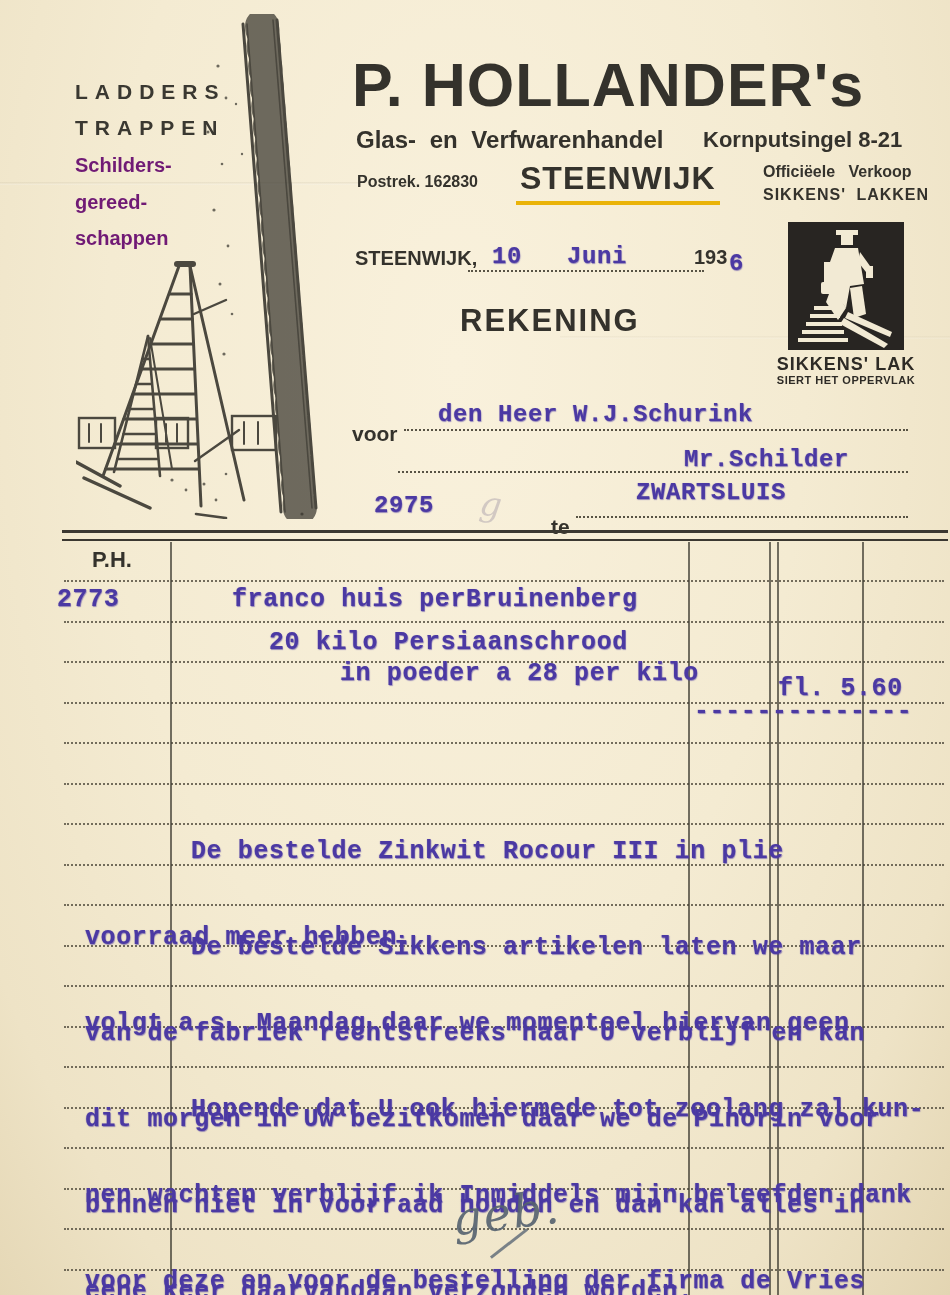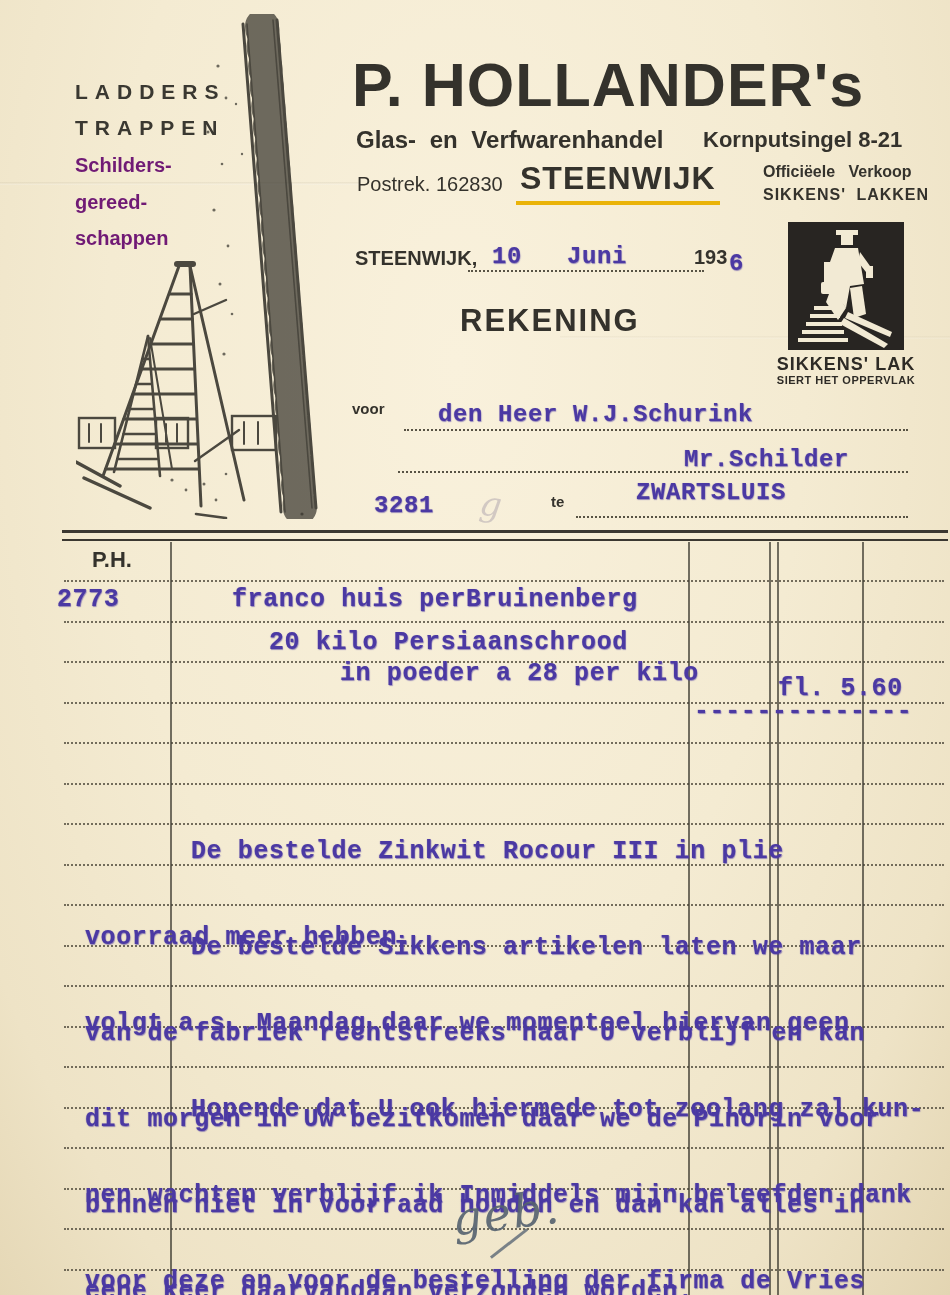--- a/index.html
+++ b/index.html
@@ -8,28 +8,28 @@
     font-family:"Liberation Sans",sans-serif;
     background:
       radial-gradient(ellipse at 48% 28%, #f9f1dc 0%, #f4ebd2 50%, #eee3c6 80%, #e3d5b2 100%);
   }
   .abs{position:absolute;}
   
   .printed{color:#34322c;}
   .big-title{font-size:61px;font-weight:bold;letter-spacing:1px;white-space:nowrap;}
   .sub-title{font-size:24px;font-weight:bold;word-spacing:7px;white-space:nowrap;}
   .addr{font-size:22px;font-weight:bold;white-space:nowrap;}
-  .small-bold{font-size:20px;font-weight:normal;white-space:nowrap;text-align:center;}
+  .small-bold{font-size:16px;font-weight:bold;white-space:nowrap;text-align:center;}
   .city{font-size:32px;font-weight:bold;letter-spacing:1px;border-bottom:4px solid #eab308;padding:0 4px 4px 4px;}
   .official{font-size:16px;font-weight:bold;word-spacing:9px;white-space:nowrap;}
   .ladders-word{font-size:21px;font-weight:bold;letter-spacing:7px;color:#3a3831;white-space:nowrap;}
   .schilders-word{font-size:20px;font-weight:bold;color:#701a75;white-space:nowrap;}
   .date-label{font-size:20px;font-weight:bold;white-space:nowrap;}
   .rekening{font-size:31px;font-weight:bold;letter-spacing:2px;}
-  .voor-label{font-size:15px;font-weight:bold;}
+  .voor-label{font-size:21px;font-weight:bold;margin-top:22px;}
   .ph-label{font-size:22px;font-weight:bold;}
   
   .typed{
     font-family:"Liberation Mono","DejaVu Sans Mono",monospace;
     font-weight:bold;color:#4b39a3;font-size:25px;letter-spacing:0.6px;
     white-space:pre;
     text-shadow:0.6px 0.6px 1px rgba(75,57,163,0.55), -0.4px -0.4px 0.8px rgba(75,57,163,0.3);
   }
   .typed.sm{font-size:24px;}
   .pline{line-height:28px;height:28px;}
@@ -174,21 +174,21 @@
 <div class="abs printed rekening" style="left:460px;top:303px;">REKENING</div>
 
 <div class="abs printed voor-label" style="left:352px;top:400px;">voor</div>
 <div class="abs dotline fill" style="left:404px;top:429px;width:504px;"></div>
 <div class="abs typed sm" style="left:438px;top:401px;">den Heer W.J.Schurink</div>
 <div class="abs dotline fill" style="left:398px;top:471px;width:510px;"></div>
 <div class="abs typed sm" style="left:684px;top:446px;">Mr.Schilder</div>
 <div class="abs typed sm" style="left:636px;top:479px;">ZWARTSLUIS</div>
 <div class="abs printed voor-label" style="left:551px;top:493px;">te</div>
 <div class="abs dotline fill" style="left:576px;top:516px;width:332px;"></div>
-<div class="abs typed sm" style="left:374px;top:492px;">3281</div>
+<div class="abs typed sm" style="left:374px;top:492px;">2975</div>
 <div class="abs pencil" style="left:480px;top:484px;">g</div>
 
 <div class="abs double-rule" style="left:62px;top:530px;width:886px;"></div>
 <div id="dot-rules">
     <div class="abs dotline" style="left: 64px; width: 880px; top: 580px;"></div>
     <div class="abs dotline" style="left: 64px; width: 880px; top: 620.5px;"></div>
     <div class="abs dotline" style="left: 64px; width: 880px; top: 661px;"></div>
     <div class="abs dotline" style="left: 64px; width: 880px; top: 701.5px;"></div>
     <div class="abs dotline" style="left: 64px; width: 880px; top: 742px;"></div>
     <div class="abs dotline" style="left: 64px; width: 880px; top: 782.5px;"></div>

